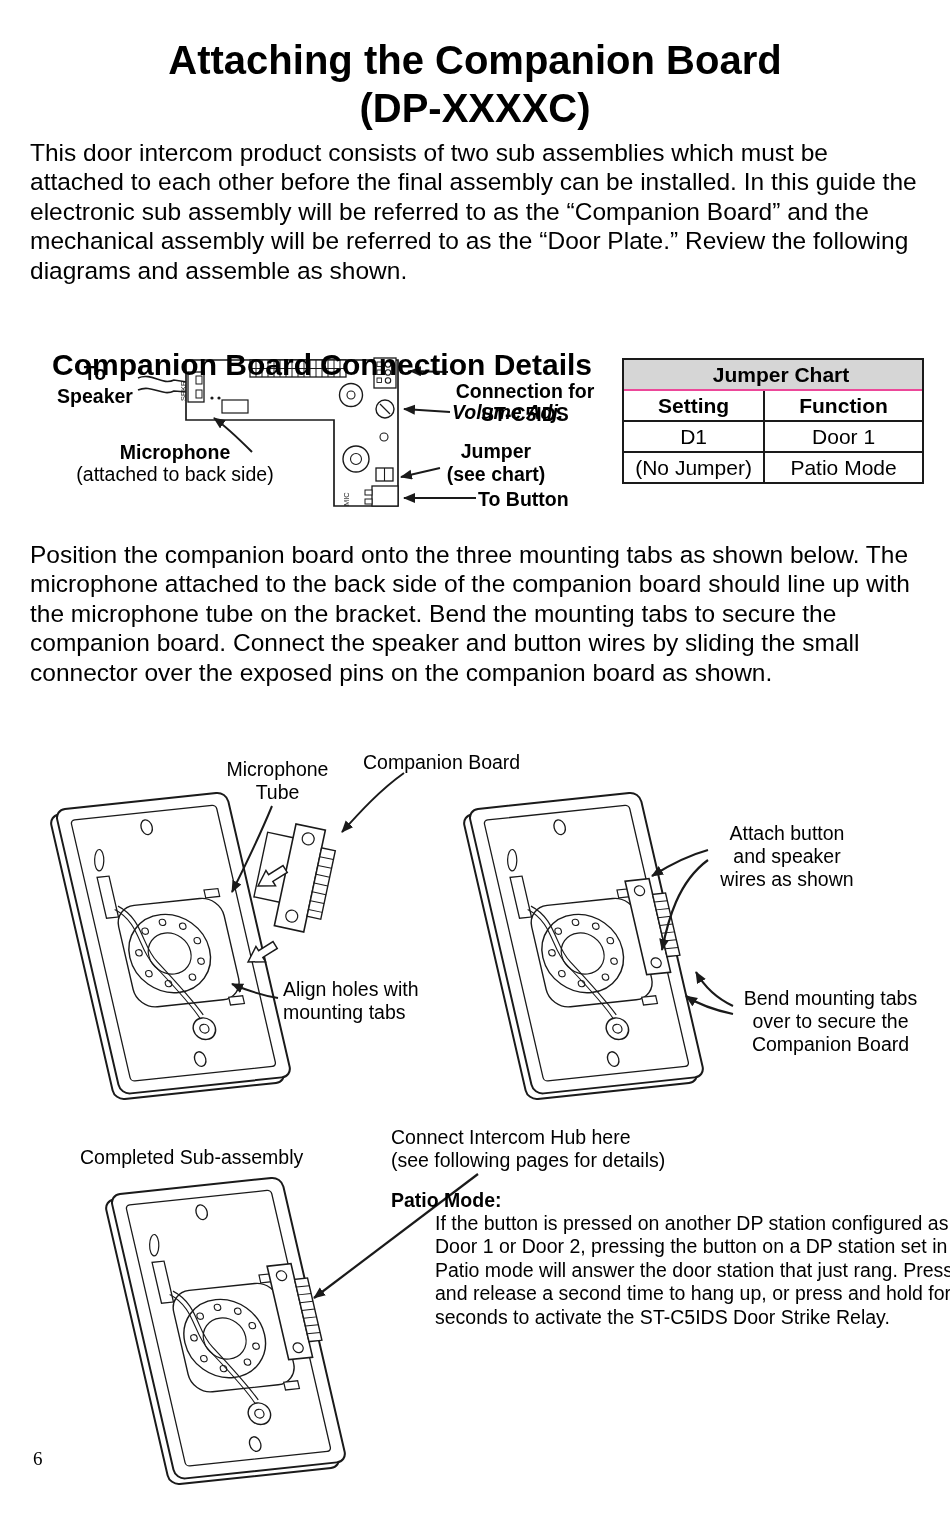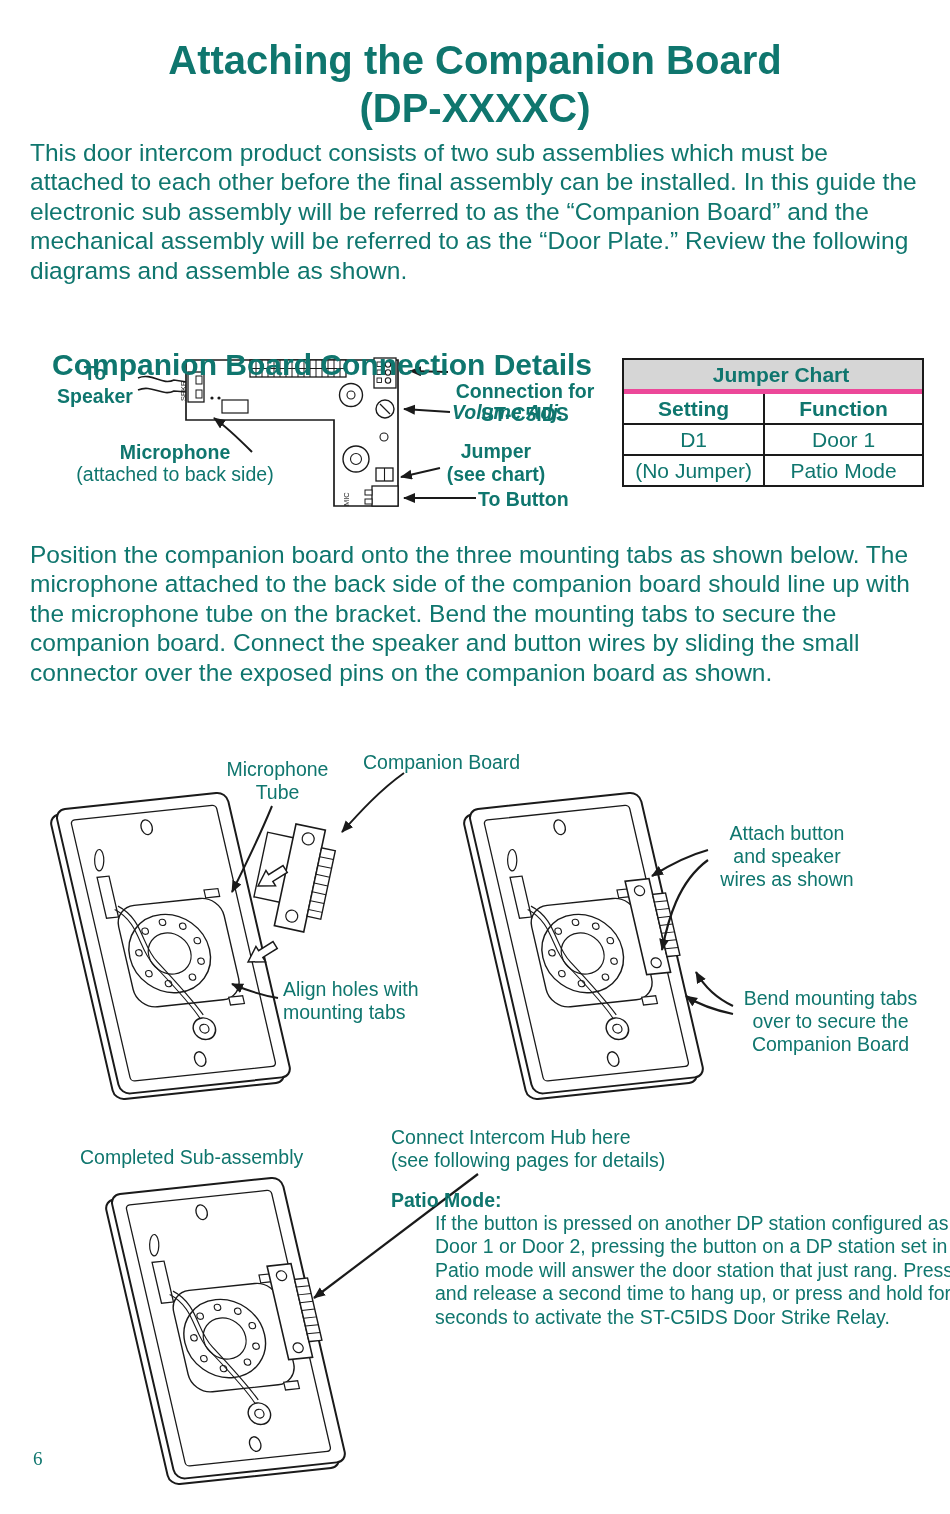--- a/index.html
+++ b/index.html
@@ -1,31 +1,31 @@
 <!DOCTYPE html>
 <html><head>
 <meta charset="utf-8">
 <style>
   html,body{margin:0;padding:0;background:#888;}
   #page{
     position:relative;width:950px;height:1514px;background:#ffffff;
-    font-family:"Liberation Sans",sans-serif;color:#0f766e;overflow:hidden;
+    font-family:"Liberation Sans",sans-serif;color:#000000;overflow:hidden;
     margin:0 auto;
   }
   .art{position:absolute;left:0;top:0;z-index:1;}
   .txt{position:absolute;z-index:2;}
   .title{width:950px;text-align:center;font-size:40px;font-weight:bold;line-height:48px;}
   .para{font-size:24.5px;line-height:29.4px;}
   .h2{font-size:30px;font-weight:bold;}
   .lbl{font-size:19.5px;line-height:23px;white-space:pre-line;}
   .bold{font-weight:bold;}
   .ctr{text-align:center;}
   .small-note{font-size:19.5px;line-height:23px;margin-left:44px;}
   .jc{position:absolute;left:622px;top:358px;width:298px;border:2px solid #1a1a1a;z-index:2;background:#fff;font-size:21px;}
-  .jc-title{background:#d6d6d6;font-weight:bold;text-align:center;height:29px;line-height:29px;border-bottom:5px solid #ec4899;padding-left:16px;}
+  .jc-title{background:#d6d6d6;font-weight:bold;text-align:center;height:29px;line-height:29px;border-bottom:2px solid #ec4899;padding-left:16px;}
   .jc-row{display:flex;height:29px;border-bottom:2px solid #1a1a1a;}
   .jc-row:last-child{border-bottom:none;}
   .jc-row > div{display:flex;align-items:center;justify-content:center;}
   .jc-c1{width:47%;border-right:2px solid #1a1a1a;}
   .jc-c2{width:53%;}
   .jc-head{font-weight:bold;}
   .pagenum{font-family:"Liberation Serif",serif;font-size:19px;}
 </style>
 </head>
 <body>

